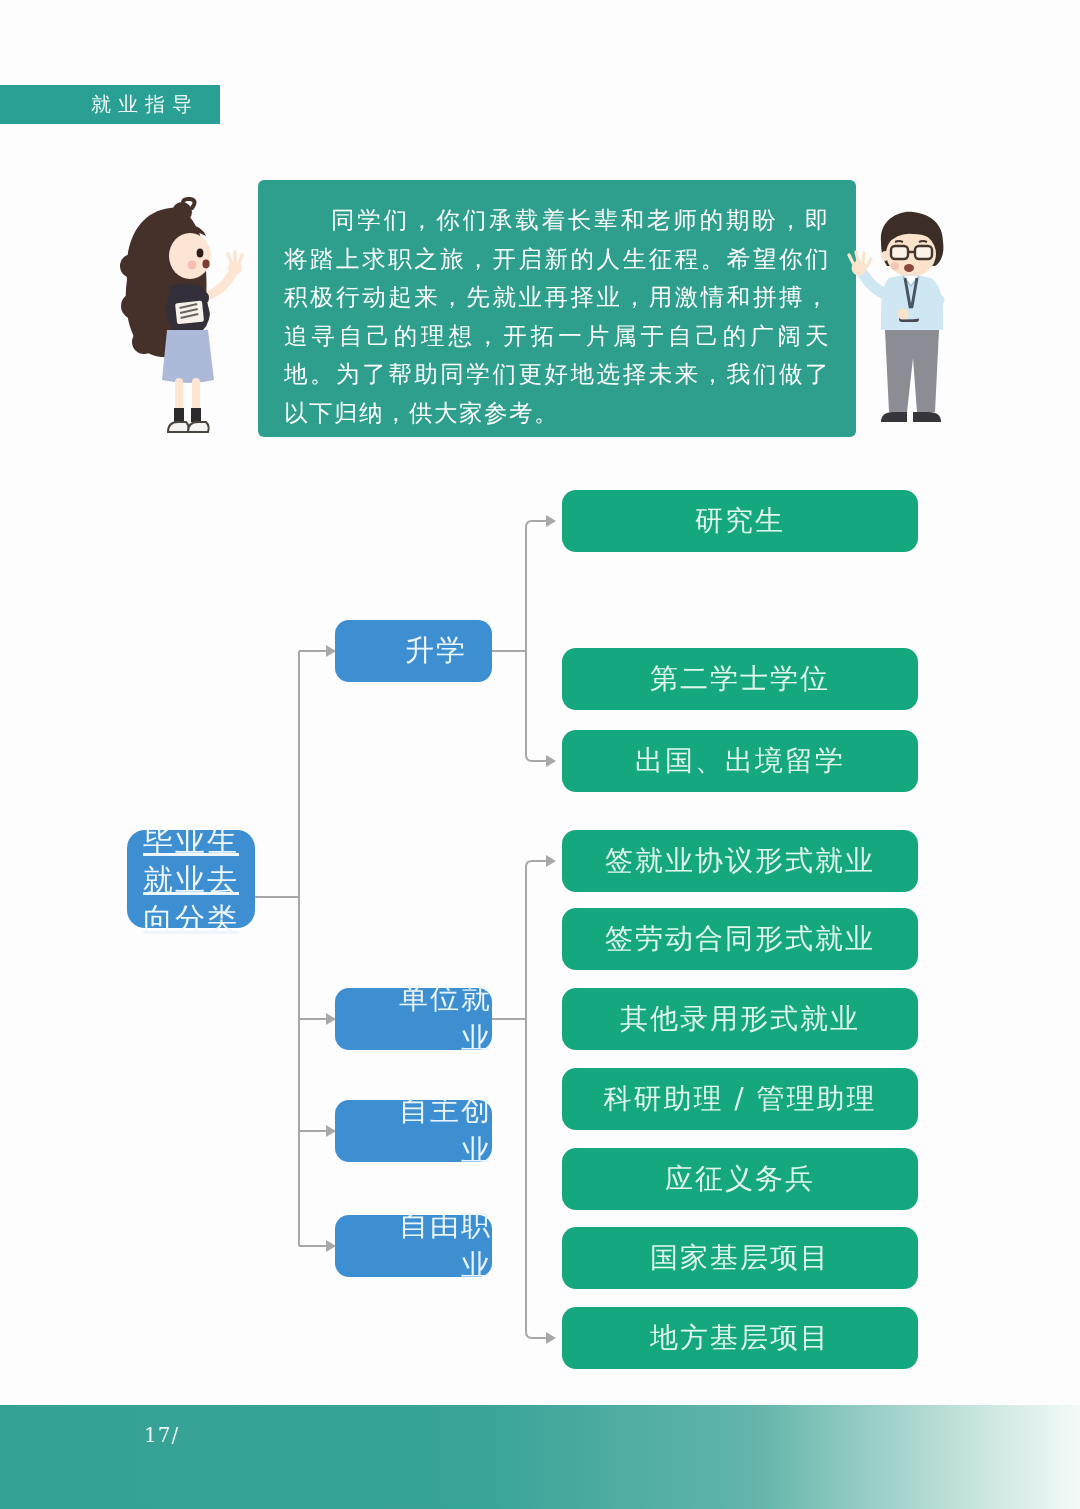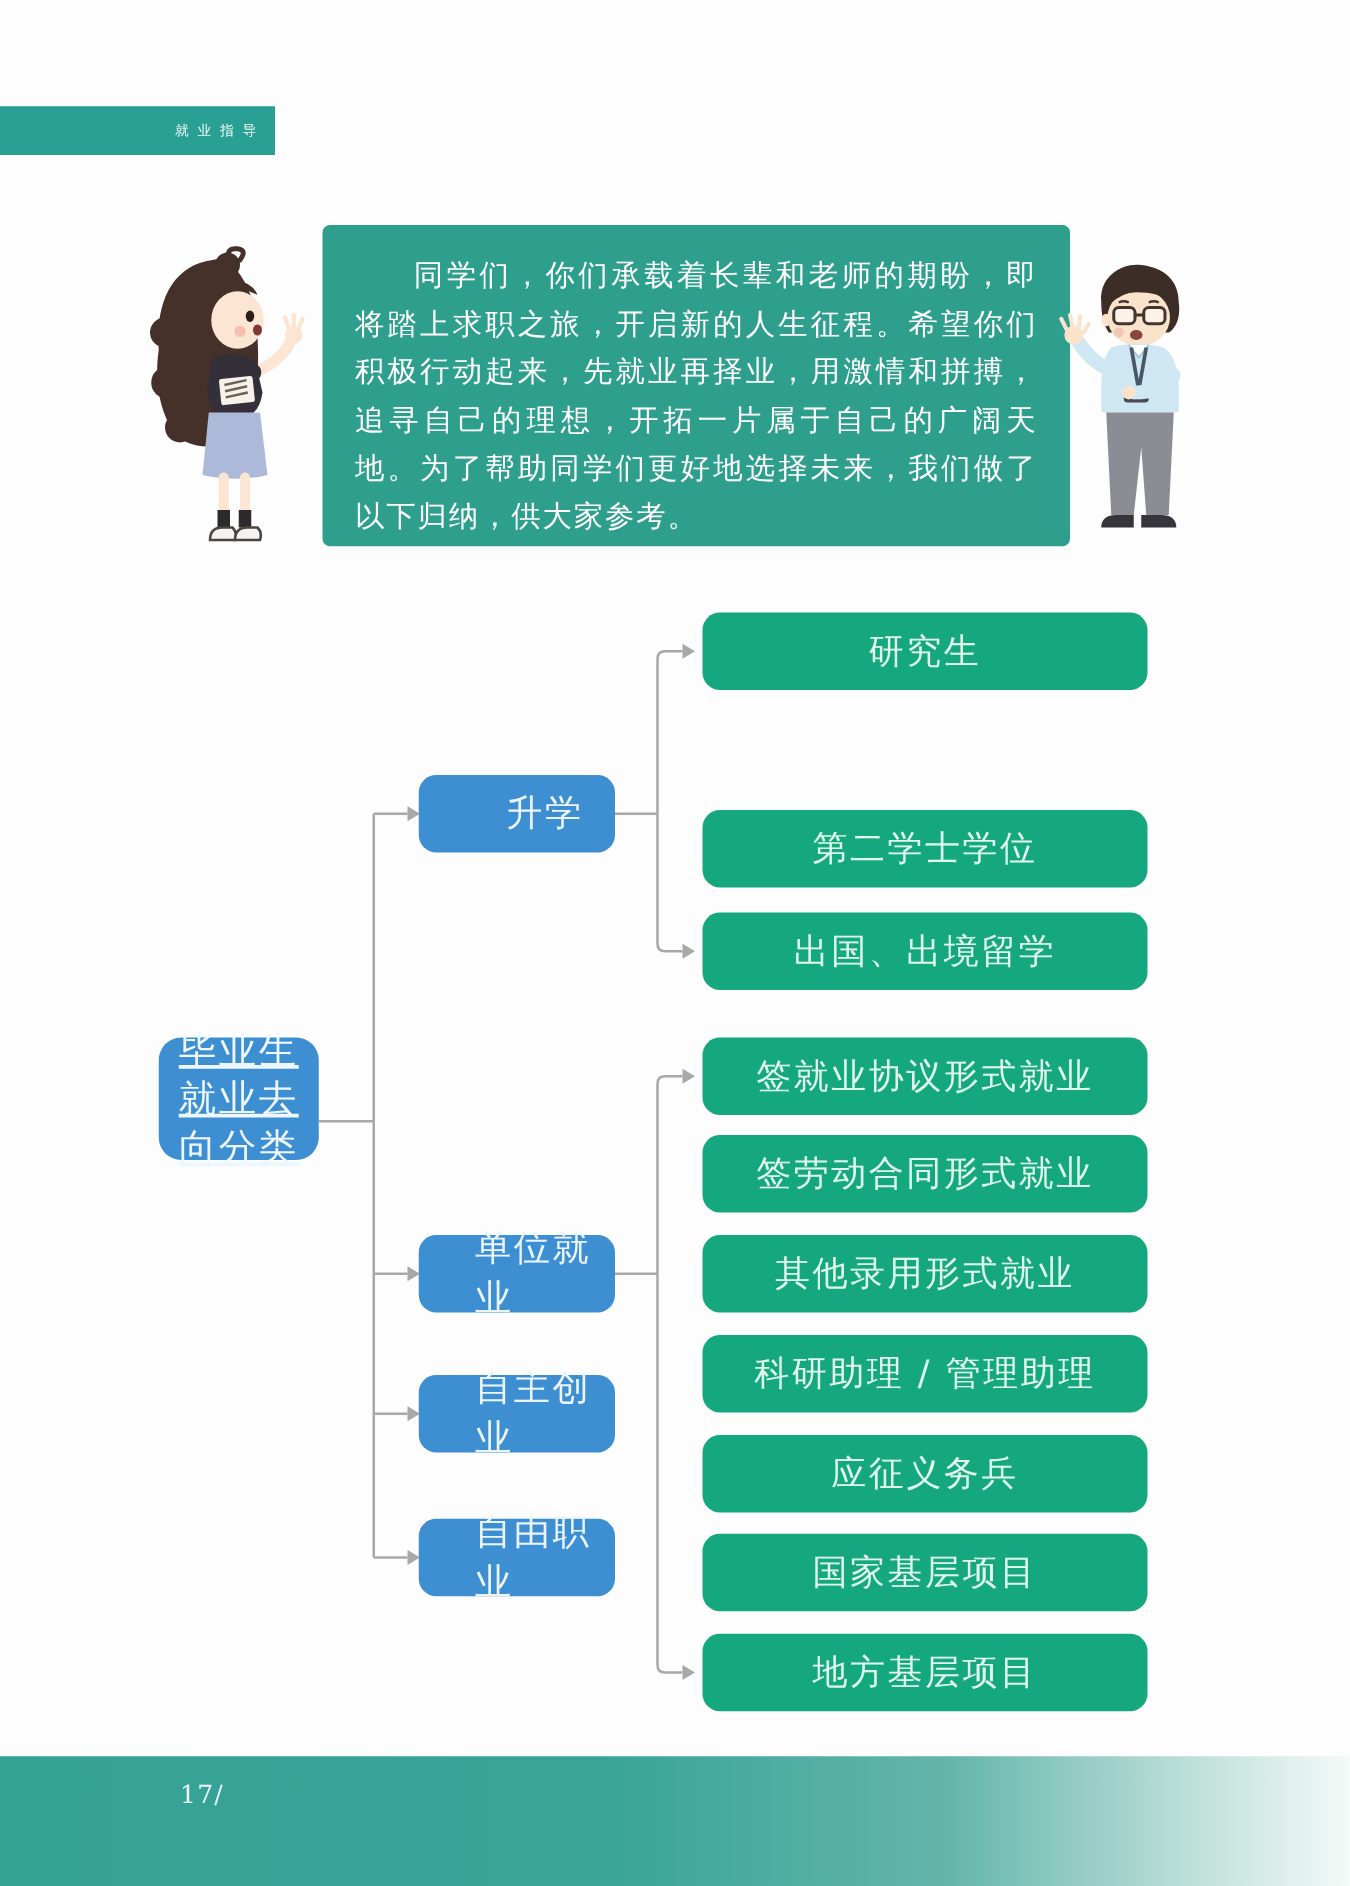--- a/index.html
+++ b/index.html
@@ -6,21 +6,21 @@
   .page{
     position:relative;width:1080px;height:1509px;background:#fdfdfd;overflow:hidden;
     font-family:"DejaVu Sans","Liberation Sans",sans-serif;
   }
   
   .header-bar{
     position:absolute;left:0;top:85px;width:220px;height:39px;
     background:#2aa094;display:flex;align-items:center;justify-content:flex-end;
   }
   .header-bar .header-label{
-    color:#f2faf8;font-size:11px;letter-spacing:7px;padding-right:8px;
+    color:#f2faf8;font-size:20px;letter-spacing:7px;padding-right:21px;
     font-family:"DejaVu Serif","Liberation Serif",serif;
     text-align:right;
   }
   
   .intro-box{
     position:absolute;left:258px;top:180px;width:598px;height:257px;
     background:#2f9f8d;border-radius:6px;box-sizing:border-box;
     padding:21px 26px 0 26px;
   }
   .intro-box .intro-text{
@@ -28,21 +28,21 @@
     text-indent:2em;letter-spacing:1.5px;font-weight:400;
   }
   
   .illu{position:absolute;}
   .illu-girl{left:110px;top:196px;width:146px;height:242px;}
   .illu-man{left:843px;top:208px;width:126px;height:234px;z-index:3;}
   
   .connector-svg{position:absolute;left:0;top:0;width:1080px;height:1509px;pointer-events:none;}
   .node{
     position:absolute;display:flex;align-items:center;justify-content:center;
-    box-sizing:border-box;text-align:left;
+    box-sizing:border-box;text-align:right;
   }
   .node-root{
     left:127px;top:830px;width:128px;height:98px;background:#3d8fd2;border-radius:18px;
     flex-direction:column;color:#eef7ff;font-size:30px;line-height:39px;letter-spacing:2px;text-decoration:underline;
   }
   .node-blue{
     left:335px;width:157px;height:62px;background:#3d8fd2;border-radius:14px;
     color:#eaf4fd;font-size:29px;letter-spacing:2px;padding-left:45px;
   }
   .node-green{

